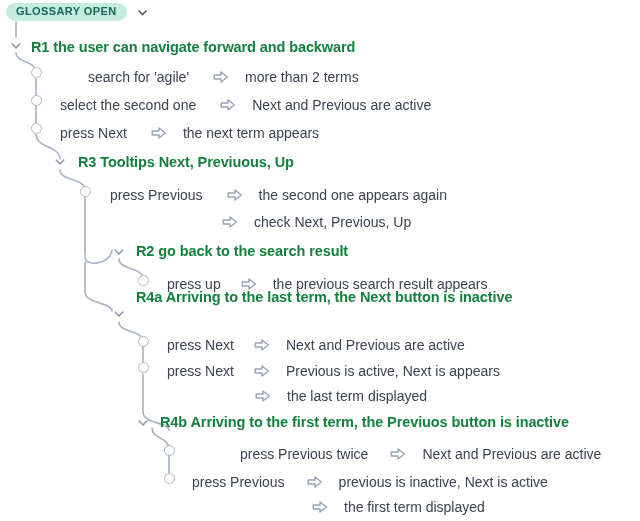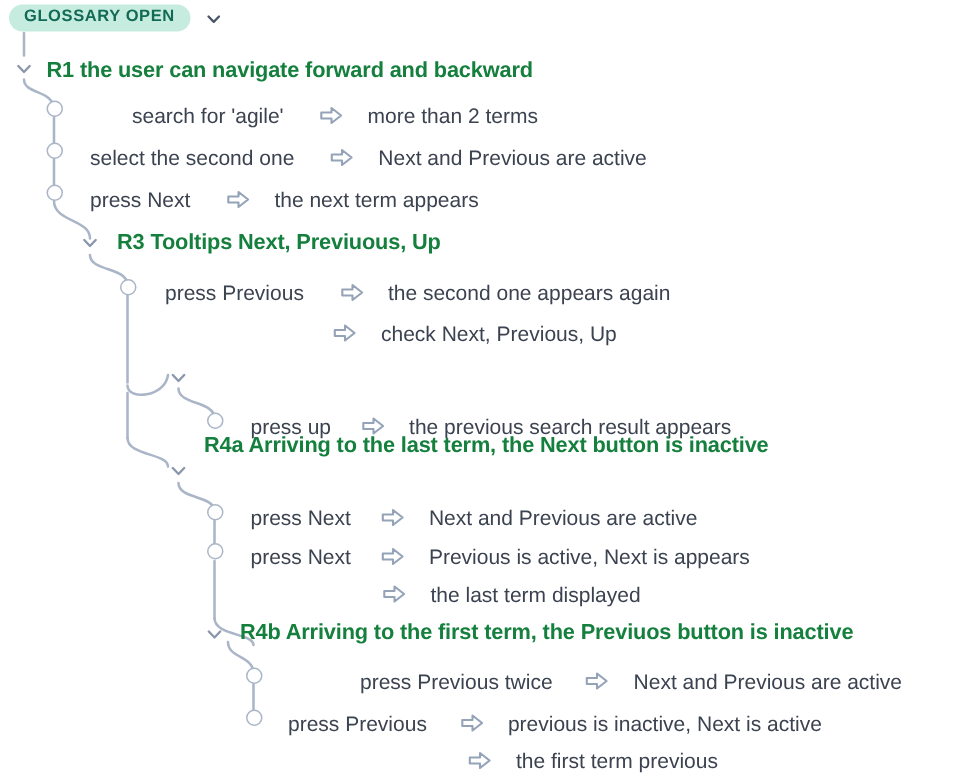--- a/index.html
+++ b/index.html
@@ -227,20 +227,21 @@
       </svg>
     </span>
     <span class="result-text" style="margin-left:16px;">check Next, Previous, Up</span>
   </div>
 
   <span class="toggle-chev" style="left:112px; top:245px;">
     <svg width="14" height="14" viewBox="0 0 14 14">
       <path d="M3.2 5 L7 9 L10.8 5" fill="none" stroke="#8b98ac" stroke-width="1.6" stroke-linecap="round" stroke-linejoin="round"></path>
     </svg>
   </span>
+  <div class="row rule-title" style="left:136px; top:244px;">R2 go back to the search result</div>
 
   <span class="node-dot" style="left:138px; top:275px;"></span>
   <div class="row" style="left:167px; top:277px;">
     <span class="step-text">press up</span>
     <span class="arrow-ico" style="margin:0 16px 0 20px;">
       <svg width="16" height="14" viewBox="0 0 16 14">
         <path d="M1.2 5 L8 5 L8 2 L14.4 7 L8 12 L8 9 L1.2 9 Z" fill="none" stroke="#94a3b8" stroke-width="1.4" stroke-linejoin="round"></path>
       </svg>
     </span>
     <span class="result-text">the previous search result appears</span>
@@ -312,16 +313,16 @@
     </span>
     <span class="result-text">previous is inactive, Next is active</span>
   </div>
 
   <div class="row" style="left:312px; top:500px;">
     <span class="arrow-ico">
       <svg width="16" height="14" viewBox="0 0 16 14">
         <path d="M1.2 5 L8 5 L8 2 L14.4 7 L8 12 L8 9 L1.2 9 Z" fill="none" stroke="#94a3b8" stroke-width="1.4" stroke-linejoin="round"></path>
       </svg>
     </span>
-    <span class="result-text" style="margin-left:16px;">the first term previous</span>
+    <span class="result-text" style="margin-left:16px;">the first term displayed</span>
   </div>
 
 </div>
 
 </body></html>

